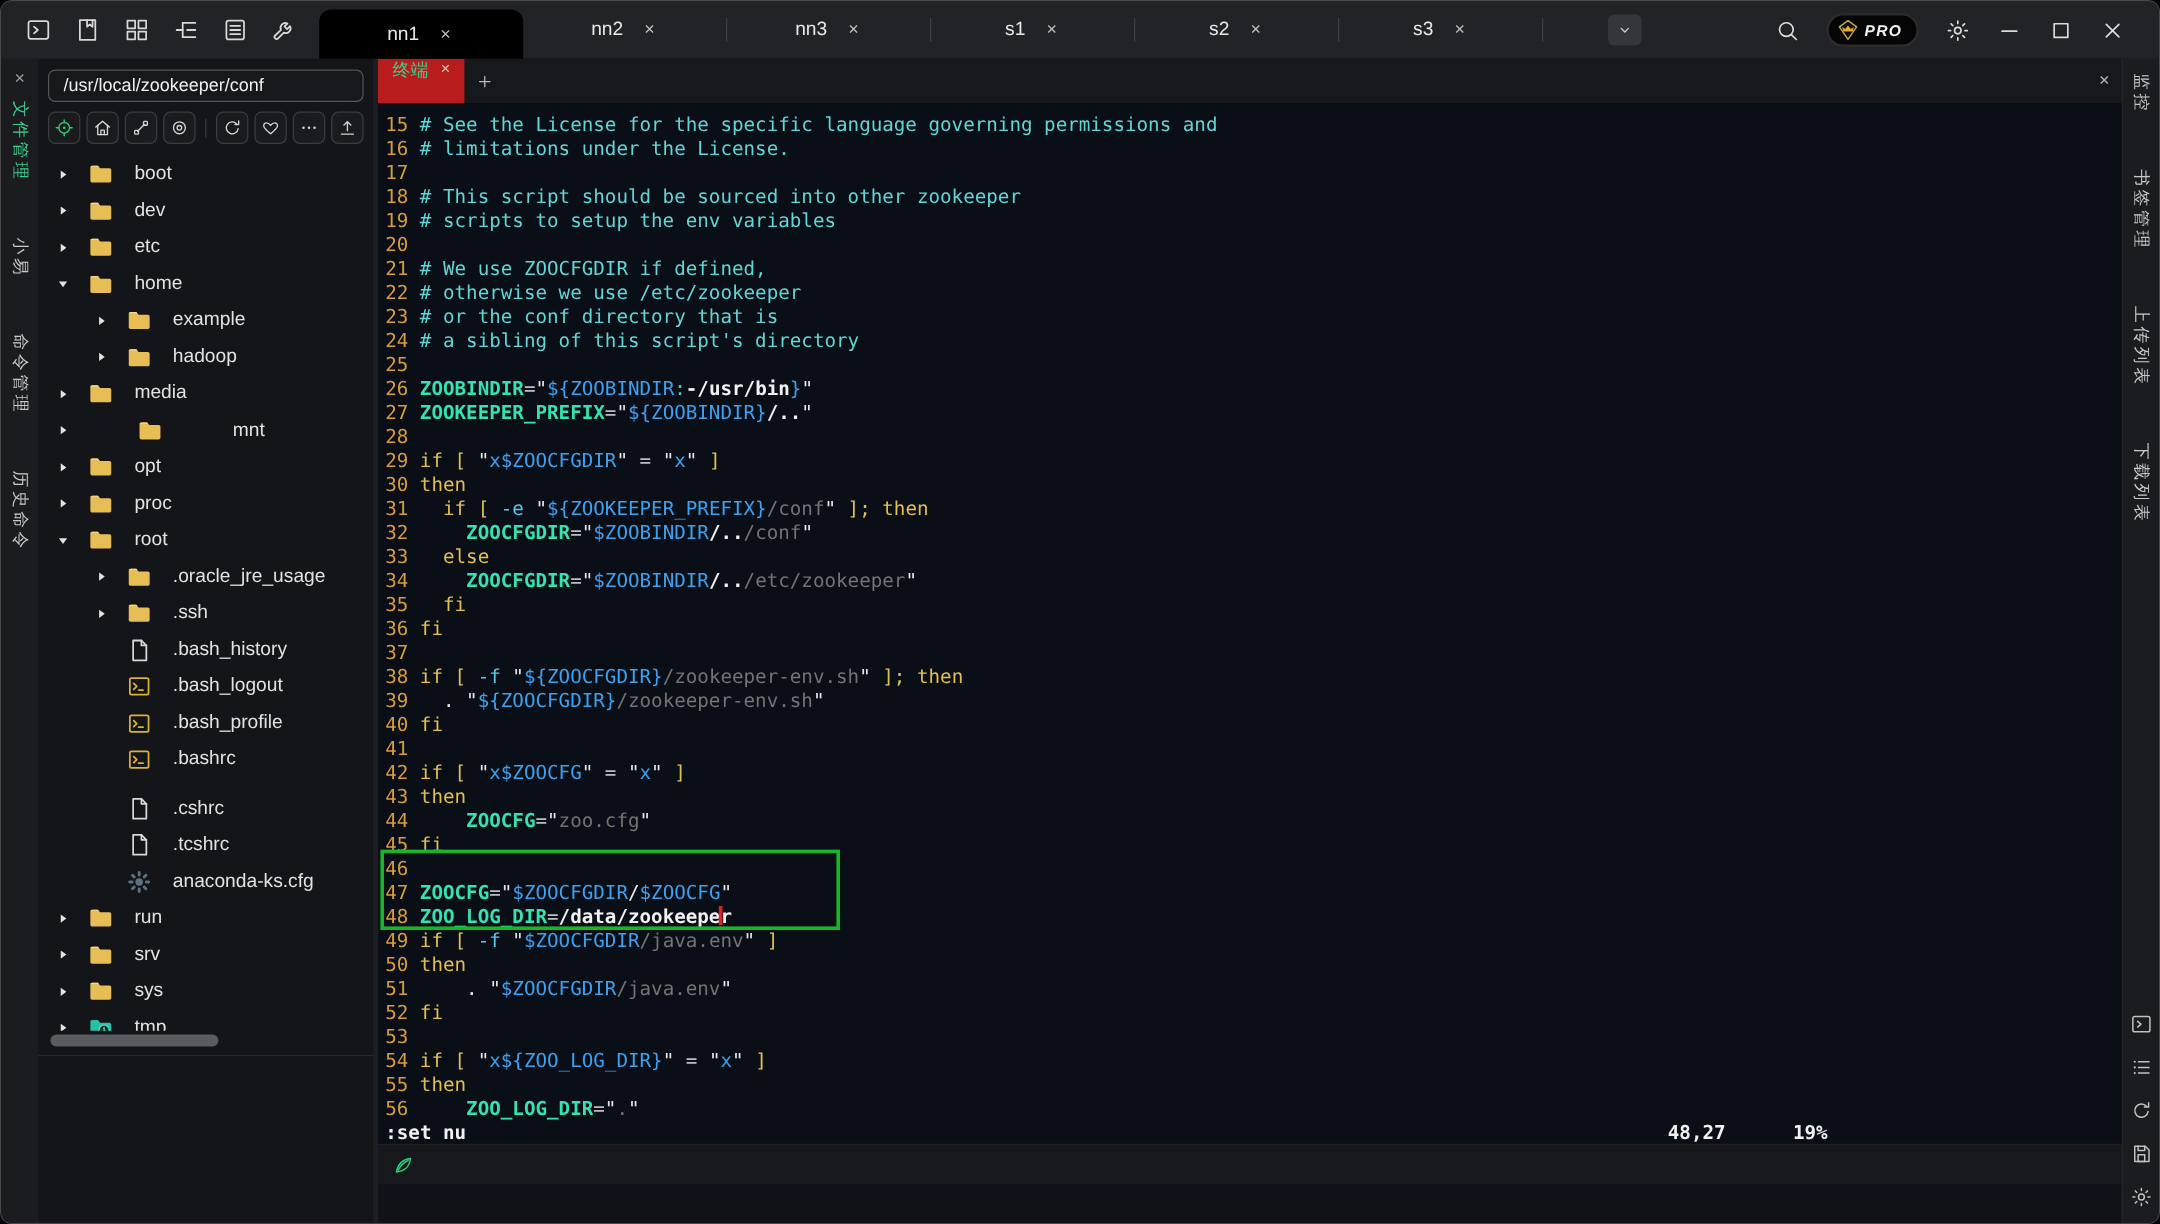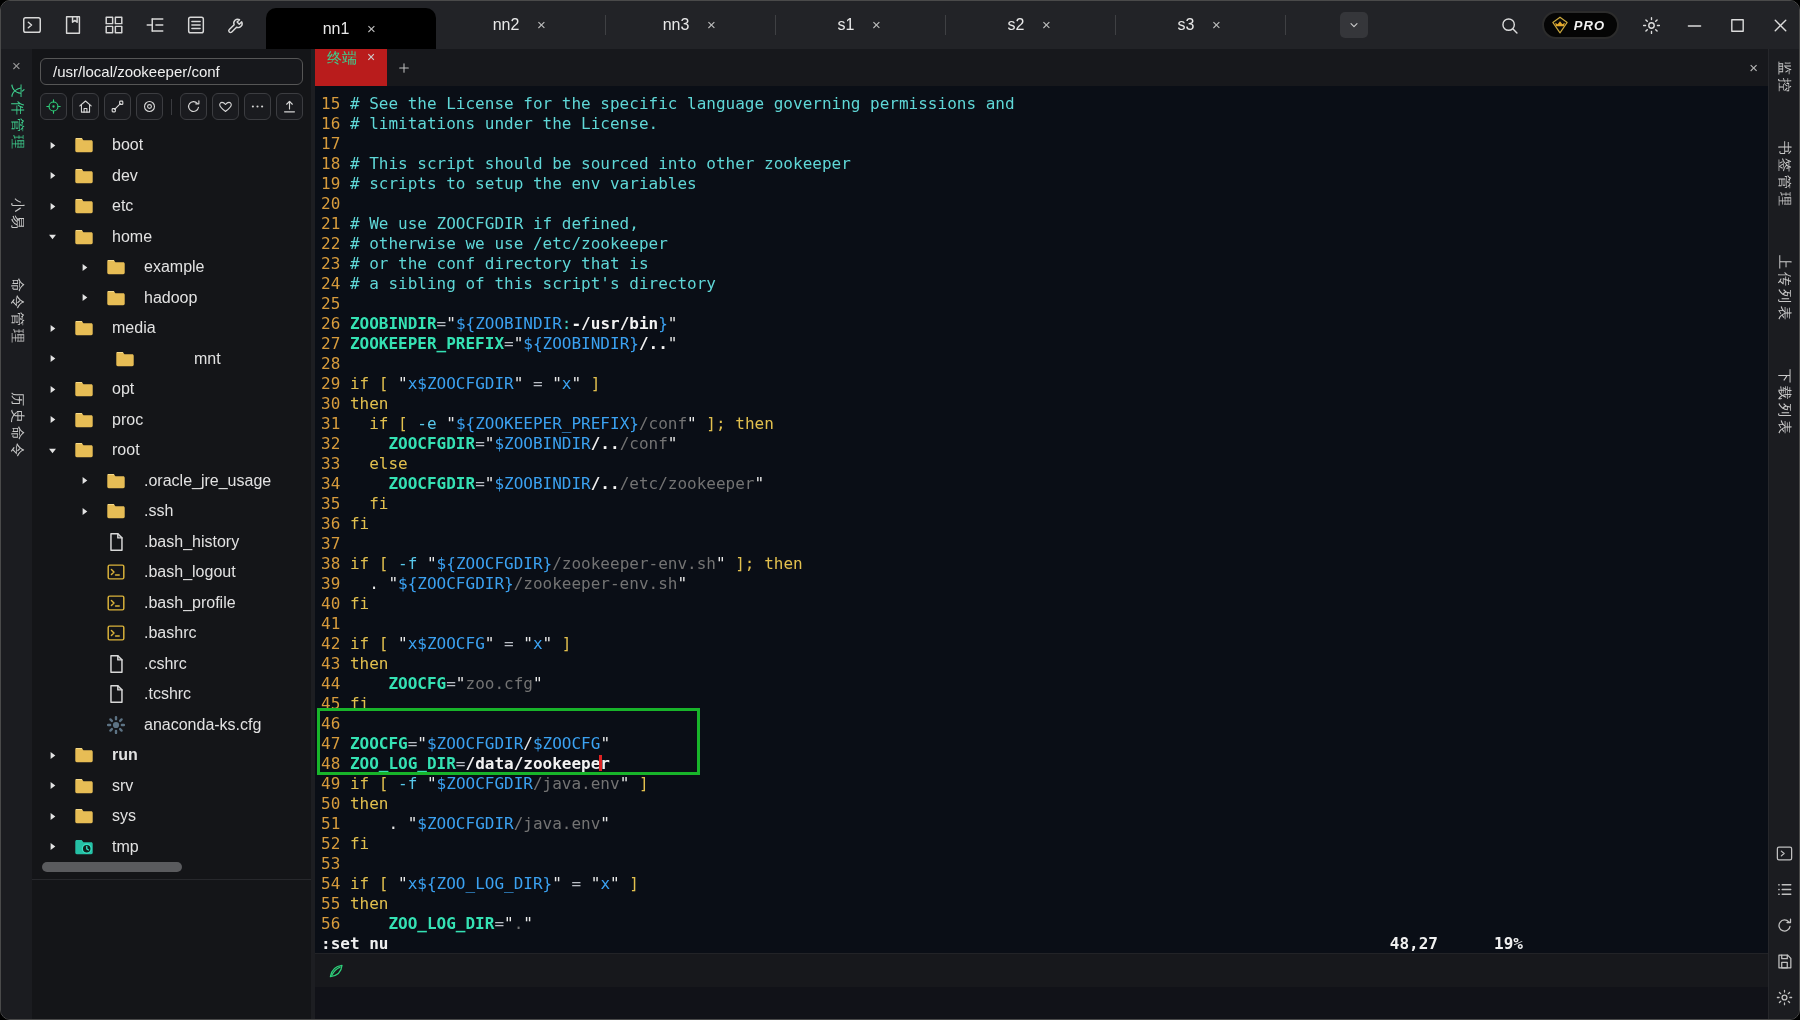--- a/index.html
+++ b/index.html
@@ -16,21 +16,21 @@
   .stab { width:170px; display:flex; align-items:center; justify-content:center; gap:14px;
           color:#e8e8e8; font-size:16px; position:relative; }
   .stab:not(.active):after { content:""; position:absolute; right:0; top:14px; bottom:14px;
           width:1px; background:#3f4043; }
   .stab.active { background:#000000; border-radius:10px 10px 0 0; margin-top:7px; }
   .stab .x { color:#bdbdbd; font-size:15px; width:16px; height:16px; line-height:16px;
              text-align:center; cursor:pointer; }
   .tab-overflow { width:28px; height:26px; margin:11px 0 0 54px; background:#35363a;
           border-radius:5px; color:#cfcfcf; display:flex; align-items:center; justify-content:center; cursor:pointer; }
   .tab-overflow svg { width:16px; height:16px; }
-  .topbar-right { margin-left:auto; display:flex; align-items:center; gap:22px; padding-right:8px; }
+  .topbar-right { margin-left:auto; display:flex; align-items:center; gap:22px; padding-right:28px; }
   .wicon { width:21px; height:21px; color:#dcdcdc; cursor:pointer; }
   .pro-badge { display:flex; align-items:center; gap:4px; background:#050505; border:2px solid #2c2c2c;
           border-radius:14px; padding:2px 12px 2px 6px; cursor:pointer; }
   .pro-badge svg { width:20px; height:20px; }
   .pro-badge b { color:#f2f2f2; font-size:13px; font-style:italic; letter-spacing:1px; }
 
   
   .main { flex:1; display:flex; min-height:0; }
   .rail { width:31px; background:#1b1c20; flex:none; display:flex; flex-direction:column; align-items:center; }
   .rail-close { color:#9a9a9a; font-size:15px; margin:8px 0 10px; cursor:pointer; }
@@ -525,21 +525,21 @@
             <span class="arr"></span>
             <span class="ficon">
               <svg class="sic" viewBox="0 0 24 24" fill="none" stroke="currentColor" stroke-width="1.6" stroke-linecap="round" stroke-linejoin="round" width="100%" height="100%">
                 <rect x="3.5" y="4.5" width="17" height="15" rx="1.5" stroke="#d9b23a"></rect>
                 <polyline points="7 9.2 9.8 12 7 14.8" stroke="#d9b23a"></polyline>
                 <path d="M11.5 15.3h4" stroke="#d9b23a"></path>
               </svg>
             </span>
             <span class="lbl">.bashrc</span>
           </div>
-          <div class="trow" style="padding-left: 45px;">
+          <div class="trow" style="padding-left: 45px; margin-top: 10px;">
             <span class="arr"></span>
             <span class="ficon">
               <svg class="sic" viewBox="0 0 24 24" fill="none" stroke="currentColor" stroke-width="1.6" stroke-linecap="round" stroke-linejoin="round" width="100%" height="100%">
                 <path d="M6.5 3h7.5l4.5 4.5V21h-12z" stroke="#d8d8d8"></path>
                 <path d="M14 3v4.5h4.5" stroke="#d8d8d8"></path>
               </svg>
             </span>
             <span class="lbl">.cshrc</span>
           </div>
           <div class="trow" style="padding-left: 45px;">
@@ -555,21 +555,21 @@
           <div class="trow" style="padding-left: 45px;">
             <span class="arr"></span>
             <span class="ficon">
               <svg class="sic" viewBox="0 0 24 24" fill="none" stroke="currentColor" stroke-width="1.6" stroke-linecap="round" stroke-linejoin="round" width="100%" height="100%">
                 <circle cx="12" cy="12" r="3.4" fill="#5d7384" stroke="none"></circle>
                 <path d="M12 5.6V3.4M12 20.6v-2.2M5.6 12H3.4M20.6 12h-2.2M7.5 7.5L5.9 5.9M18.1 18.1l-1.6-1.6M7.5 16.5l-1.6 1.6M18.1 5.9l-1.6 1.6" stroke="#5d7384" stroke-width="2.6"></path>
               </svg>
             </span>
             <span class="lbl">anaconda-ks.cfg</span>
           </div>
-          <div class="trow" style="padding-left: 13px; font-weight: bold;">
+          <div class="trow" style="padding-left: 13px;">
             <span class="arr">
               <svg class="sic" viewBox="0 0 24 24" fill="none" stroke="currentColor" stroke-width="1.6" stroke-linecap="round" stroke-linejoin="round" width="100%" height="100%">
                 <polygon points="9,6.5 16.5,12 9,17.5" fill="#e3e3e3" stroke="none"></polygon>
               </svg>
             </span>
             <span class="ficon">
               <svg class="sic" viewBox="0 0 24 24" fill="none" stroke="currentColor" stroke-width="1.6" stroke-linecap="round" stroke-linejoin="round" width="100%" height="100%">
                 <path fill="#e7bd55" stroke="none" d="M2.5 6c0-.9.7-1.6 1.6-1.6h5.3l2 2.4h8.5c.9 0 1.6.7 1.6 1.6v9.8c0 .9-.7 1.6-1.6 1.6H4.1c-.9 0-1.6-.7-1.6-1.6z"></path>
                 <path fill="#f3d98b" stroke="none" d="M2.5 6c0-.9.7-1.6 1.6-1.6h5.3l.9 1.1H2.5z"></path>
               </svg>

